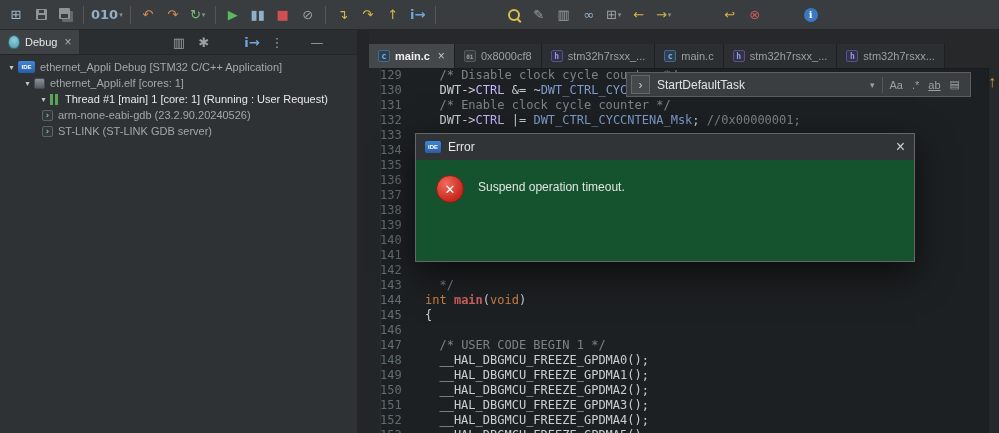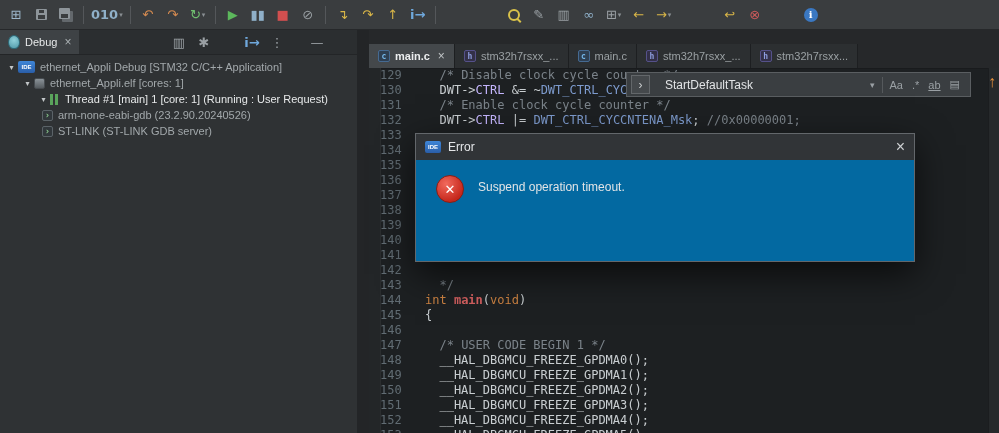--- a/index.html
+++ b/index.html
@@ -84,30 +84,30 @@
   .c-fn{color:#d25f5f;font-weight:bold;}
   .c-fld{color:#c4b5fd;}
   .c-mac{color:#7d9bce;}
   #overview-ruler{position:absolute;right:0;top:38px;width:10px;bottom:0;background:#26292b;border-left:1px solid #1b1d1f;}
 
   
   #find-bar{position:absolute;top:42px;right:28px;width:345px;height:25px;background:#3a3e41;
     border:1px solid #5a5e61;display:flex;align-items:center;gap:7px;padding:0 8px 0 4px;box-sizing:border-box;z-index:20;}
   .fb-expander{width:17px;height:17px;border:1px solid #63676a;background:#45494c;color:#c8cbcd;
     display:flex;align-items:center;justify-content:center;font-size:12px;flex:0 0 auto;}
-  .fb-query{flex:1;font-size:12px;color:#e2e4e6;white-space:nowrap;overflow:hidden;margin-left:8px;}
+  .fb-query{flex:1;font-size:12px;color:#e2e4e6;white-space:nowrap;overflow:hidden;}
   .fb-chev{color:#9aa0a4;font-size:9px;}
   .fb-sep{width:1px;height:16px;background:#55595c;}
   #fb-toggles{display:flex;align-items:center;gap:9px;padding-right:2px;}
   .fb-toggle{color:#9aa0a4;font-size:11px;}
   .fb-toggle.u{text-decoration:underline;}
   #nav-up{position:absolute;top:44px;right:3px;color:#e8913a;font-weight:bold;font-size:16px;z-index:21;line-height:1;}
 
   
-  #error-dialog{position:absolute;left:415px;top:133px;width:500px;height:129px;background:#0369a1;
+  #error-dialog{position:absolute;left:415px;top:133px;width:500px;height:129px;background:#14532d;
     border:1px solid #63676b;box-shadow:0 12px 34px rgba(0,0,0,.65);z-index:50;box-sizing:border-box;}
   .dlg-title{height:26px;background:#313437;display:flex;align-items:center;gap:7px;padding:0 9px;
     font-size:12px;color:#e4e6e8;}
   .dlg-title .ic-ide{width:16px;height:12px;}
   .dlg-close{margin-left:auto;font-size:16px;color:#cfd2d4;line-height:1;}
   .dlg-body{position:relative;height:101px;}
   .err-icon{position:absolute;left:20px;top:15px;width:28px;height:28px;border-radius:50%;
     background:radial-gradient(circle at 35% 30%,#f2695c,#c5271b 72%);border:1px solid #8a1d14;
     color:#fff;font:bold 13px "DejaVu Sans",sans-serif;display:flex;align-items:center;justify-content:center;box-sizing:border-box;}
   .dlg-msg{position:absolute;left:62px;top:20px;font-size:12px;color:#e2e4e6;}
@@ -272,20 +272,24 @@
   <div id="sash"></div>
 
   <div id="editor">
     <div id="editor-tabbar">
         <div class="etab active">
           <span class="fic fic-c">c</span>
           <span class="elabel">main.c</span>
           <span class="close">×</span>
         </div>
         <div class="etab">
+          <span class="fic fic-bin">01</span>
+          <span class="elabel">0x8000cf8</span>
+        </div>
+        <div class="etab">
           <span class="fic fic-h">h</span>
           <span class="elabel">stm32h7rsxx_...</span>
         </div>
         <div class="etab">
           <span class="fic fic-c">c</span>
           <span class="elabel">main.c</span>
         </div>
         <div class="etab">
           <span class="fic fic-h">h</span>
           <span class="elabel">stm32h7rsxx_...</span>

